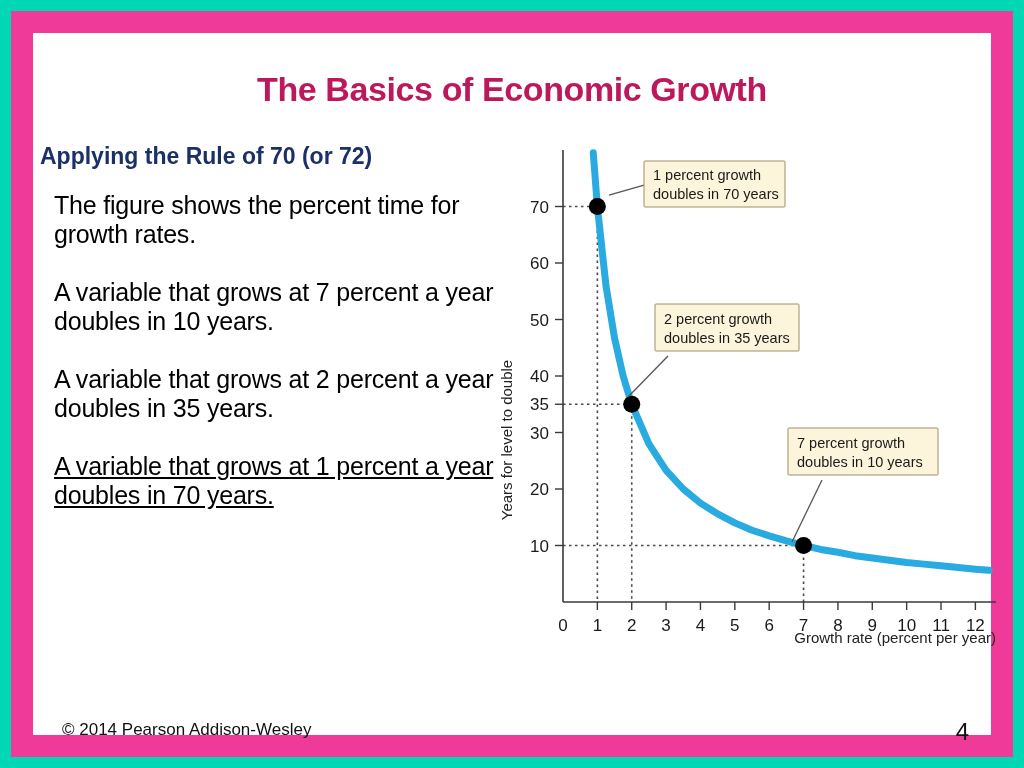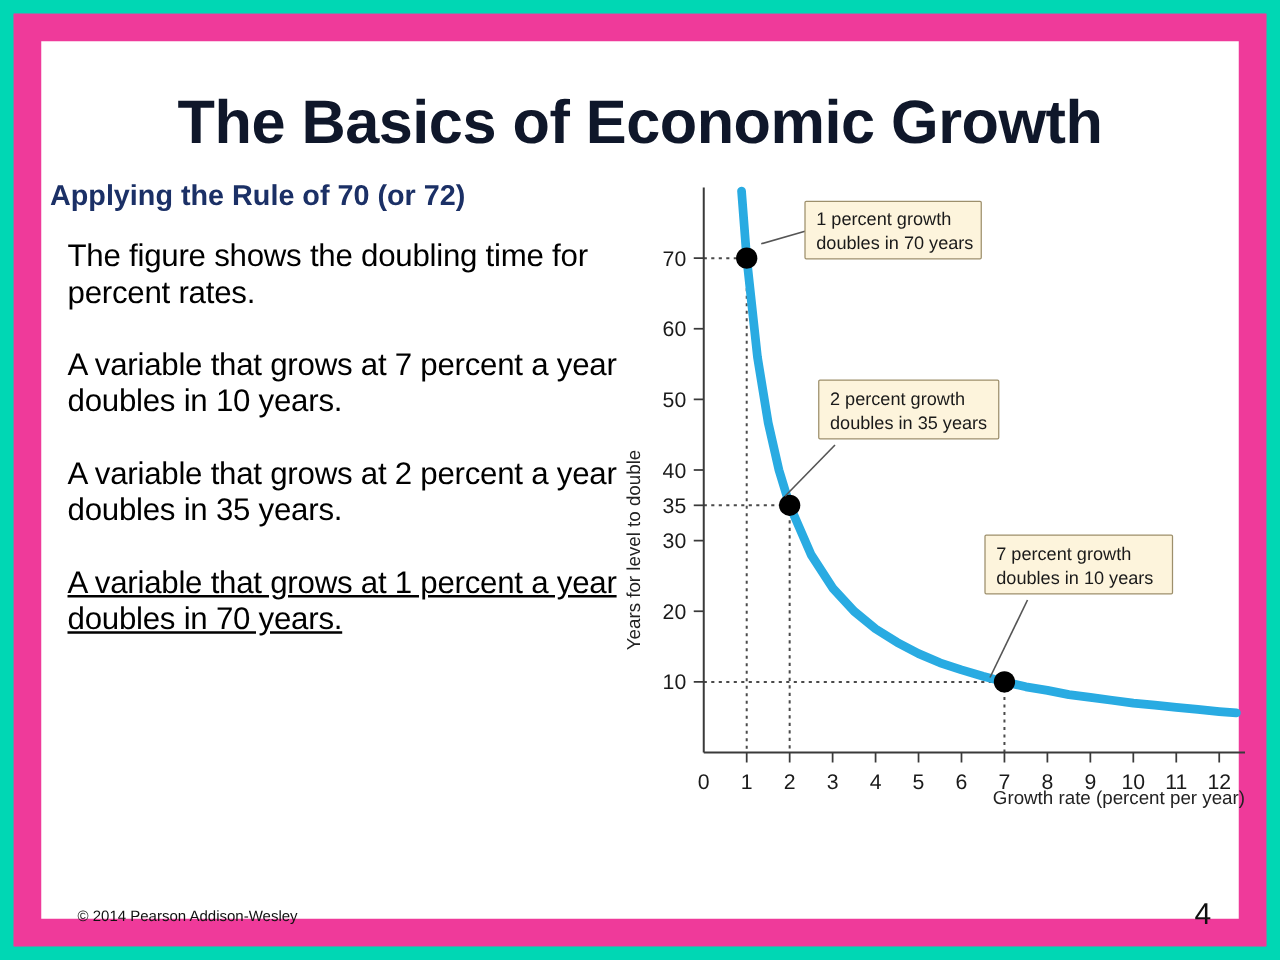--- a/index.html
+++ b/index.html
@@ -62,23 +62,23 @@
     z-index: 5;
   }
 
   
   #slide-title {
     position: absolute;
     left: 0;
     top: 70px;
     width: 1024px;
     text-align: center;
-    font-size: 49px;
+    font-size: 34px;
     font-weight: bold;
-    color: #0f172a;
+    color: #be185d;
     letter-spacing: -0.4px;
     white-space: nowrap;
   }
 
   
   .text-col {
     position: absolute;
     left: 40px;
     top: 144px;
     width: 468px;
@@ -128,21 +128,21 @@
     font-family: "Liberation Sans", sans-serif;
     font-size: 14.5px;
     fill: #1a1a1a;
   }
 
   
   #copyright {
     position: absolute;
     left: 62px;
     bottom: 28px;
-    font-size: 12px;
+    font-size: 17px;
     color: #111111;
   }
   #page-number {
     position: absolute;
     right: 55px;
     bottom: 22px;
     font-size: 24px;
     color: #111111;
   }
 </style>
@@ -156,21 +156,21 @@
   <div class="frame-fade"></div>
   <div class="frame-inner"></div>
 
   <div class="content">
 
     <div id="slide-title">The Basics of Economic Growth</div>
 
     <div class="text-col">
       <div id="section-heading">Applying the Rule of 70 (or 72)</div>
 
-      <p class="bullet">The figure shows the doubling time for percent rates.</p>
+      <p class="bullet">The figure shows the percent time for growth rates.</p>
       <p class="bullet">A variable that grows at 7 percent a year doubles in 10 years.</p>
       <p class="bullet">A variable that grows at 2 percent a year doubles in 35 years.</p>
       <p class="bullet">A variable that grows at 1 percent a year doubles in 70 years.</p>
     </div>
 
     <div id="chart">
       <svg id="chart-svg" width="510" height="520" viewBox="0 0 510 520">
 
         <text id="y-axis-label" class="ax-label" transform="translate(16,300) rotate(-90)" text-anchor="middle">Years for level to double</text>
 

